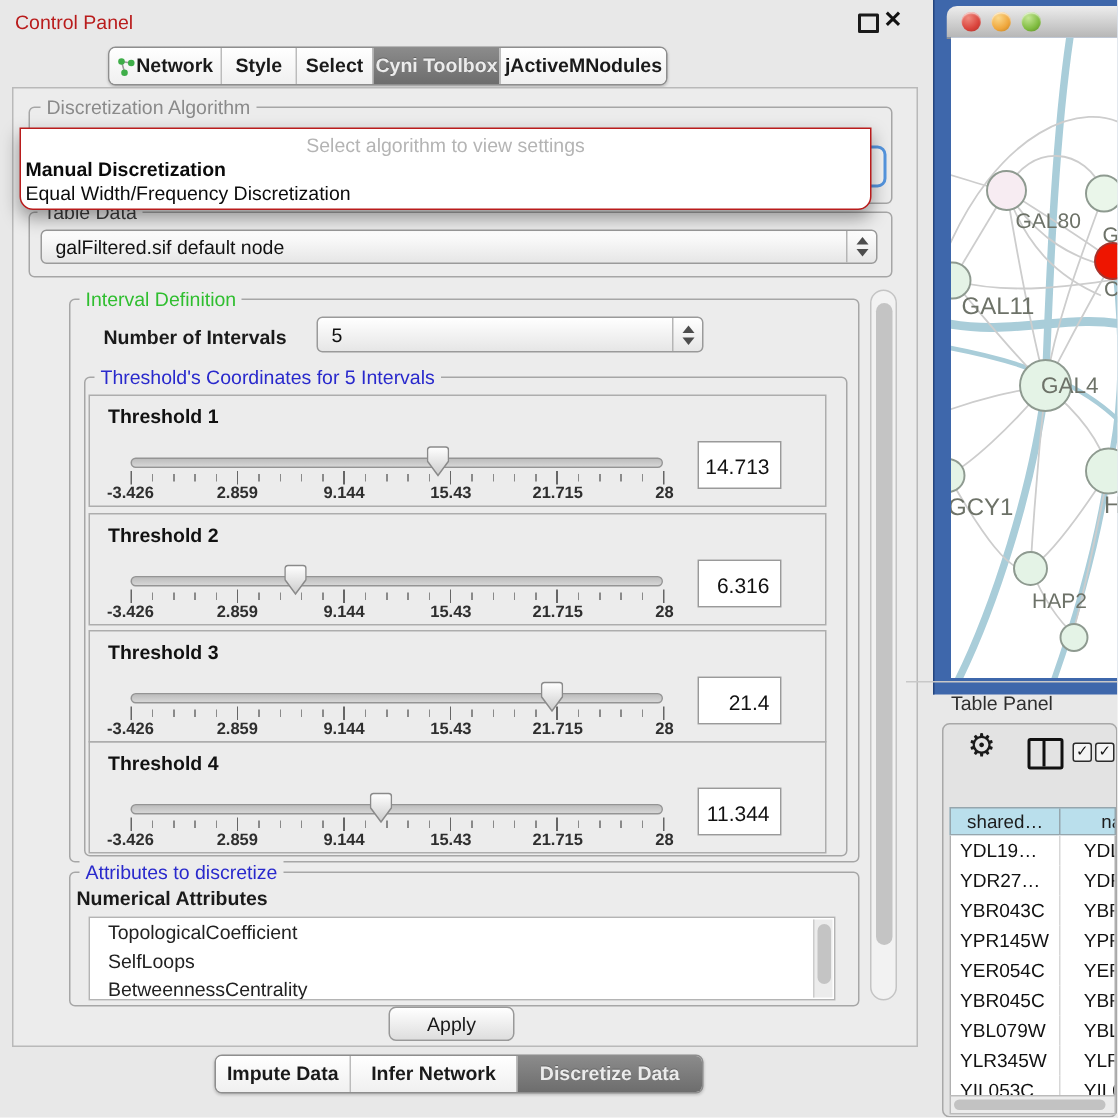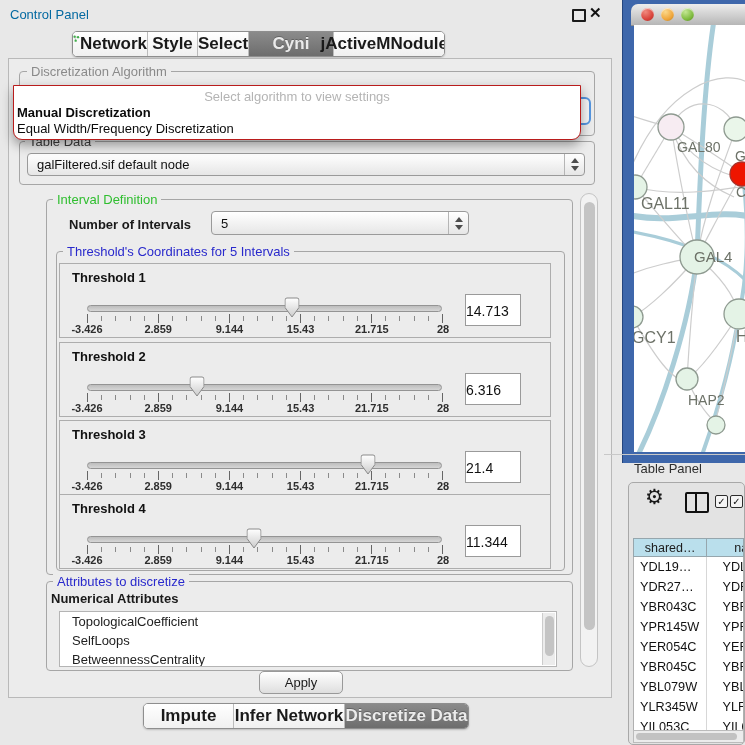--- a/index.html
+++ b/index.html
@@ -1,28 +1,28 @@
 <!DOCTYPE html>
 <html><head>
 <meta charset="utf-8">
 <style>
   html,body{margin:0;padding:0;}
   #root{position:relative;width:745px;height:745px;background:#e8e8e8;overflow:hidden;
         font-family:"Liberation Sans",sans-serif;color:#1a1a1a;-webkit-font-smoothing:antialiased;}
   .abs{position:absolute;}
   
-  .cp-title{left:10px;top:7px;font-size:13px;color:#0369a1;}
+  .cp-title{left:10px;top:7px;font-size:13px;color:#b91c1c;}
   .float-btn{left:572px;top:9px;width:10px;height:9px;border:2px solid #1a1a1a;border-radius:1px;}
   .close-btn{left:589px;top:4px;font-size:15px;font-weight:bold;color:#111;}
   
   .tabbar{display:flex;height:24px;border:1px solid #8e8e8e;border-radius:5px;overflow:hidden;
           background:#fff;box-shadow:0 1px 2px rgba(0,0,0,.2);}
-  .seg{height:24px;line-height:24px;font-size:17px;font-weight:bold;text-align:center;
+  .seg{height:24px;line-height:24px;font-size:13px;font-weight:bold;text-align:center;
        background:linear-gradient(#ffffff,#f0f0f0);border-right:1px solid #bcbcbc;box-sizing:border-box;
-       color:#1a1a1a;display:flex;justify-content:center;gap:0;}
+       color:#1a1a1a;display:flex;align-items:center;justify-content:center;gap:0;}
   .seg:last-child{border-right:none;}
   .seg.sel{background:linear-gradient(#8b8b8b,#6d6d6d);color:#ebebeb;text-shadow:0 -1px 0 rgba(0,0,0,.25);}
   
   .content{left:8px;top:58px;width:604px;height:640px;background:#ececec;border:1px solid #b9b9b9;box-sizing:border-box;}
   .group{position:absolute;border:1px solid #a6a6a6;border-radius:4px;}
   .glabel{position:absolute;font-size:13px;background:#ececec;padding:0 4px;white-space:nowrap;}
   .green{color:#2fbe2f;} .blue{color:#2929cc;} .gray{color:#8a8a8a;} .dark{color:#3c3c3c;}
   
   .combo{position:absolute;background:linear-gradient(#ffffff,#e6e6e6);border:1px solid #9a9a9a;border-radius:4px;
          font-size:13px;box-sizing:border-box;box-shadow:inset 0 1px 0 #fff;}
@@ -47,21 +47,21 @@
   .ticks{position:absolute;left:0;top:17px;width:356px;height:9px;
          background:repeating-linear-gradient(90deg,#666 0 1px,transparent 1px 71px),
                     repeating-linear-gradient(90deg,#8a8a8a 0 1px,transparent 1px 14.2px);
          background-size:100% 9px,100% 5px;background-repeat:no-repeat;background-position:0 0,0 2px;}
   .thumb{position:absolute;top:0;width:15px;height:21px;transform:translateX(-50%);}
   .ticklabels{position:absolute;left:0;top:26px;width:356px;height:12px;}
   .tl{position:absolute;top:0;transform:translateX(-50%);font-size:11px;font-weight:bold;color:#2e2e2e;white-space:nowrap;}
   .tl:nth-child(1){left:0;} .tl:nth-child(2){left:20%;} .tl:nth-child(3){left:40%;}
   .tl:nth-child(4){left:60%;} .tl:nth-child(5){left:80%;} .tl:nth-child(6){left:100%;}
   .valbox{position:absolute;left:405px;top:30px;width:56px;height:32px;background:#fff;border:1px solid #9a9a9a;
-          font-size:14px;text-align:left;line-height:32px;padding-right:7px;box-sizing:border-box;color:#111;}
+          font-size:14px;text-align:right;line-height:32px;padding-right:7px;box-sizing:border-box;color:#111;}
   
   .listbox{position:absolute;background:#fff;border:1px solid #b4b4b4;overflow:hidden;box-sizing:border-box;}
   .listbox .li{font-size:13px;line-height:19px;padding-left:12px;color:#222;white-space:nowrap;}
   .vsb-track{position:absolute;background:#f2f2f2;border:1px solid #c4c4c4;border-radius:8px;box-sizing:border-box;}
   .vsb-thumb{position:absolute;background:#c4c4c4;border-radius:6px;}
   .btn{position:absolute;background:linear-gradient(#ffffff,#dedede);border:1px solid #999;border-radius:5px;
        font-size:13px;text-align:center;box-sizing:border-box;}
   
   .macwin{left:622px;top:0;width:123px;height:463px;background:#3e67ab;border-left:1px solid #24457e;box-sizing:border-box;}
   .mactitle{position:absolute;left:8px;top:4px;right:0;height:21px;border-radius:7px 0 0 0;

